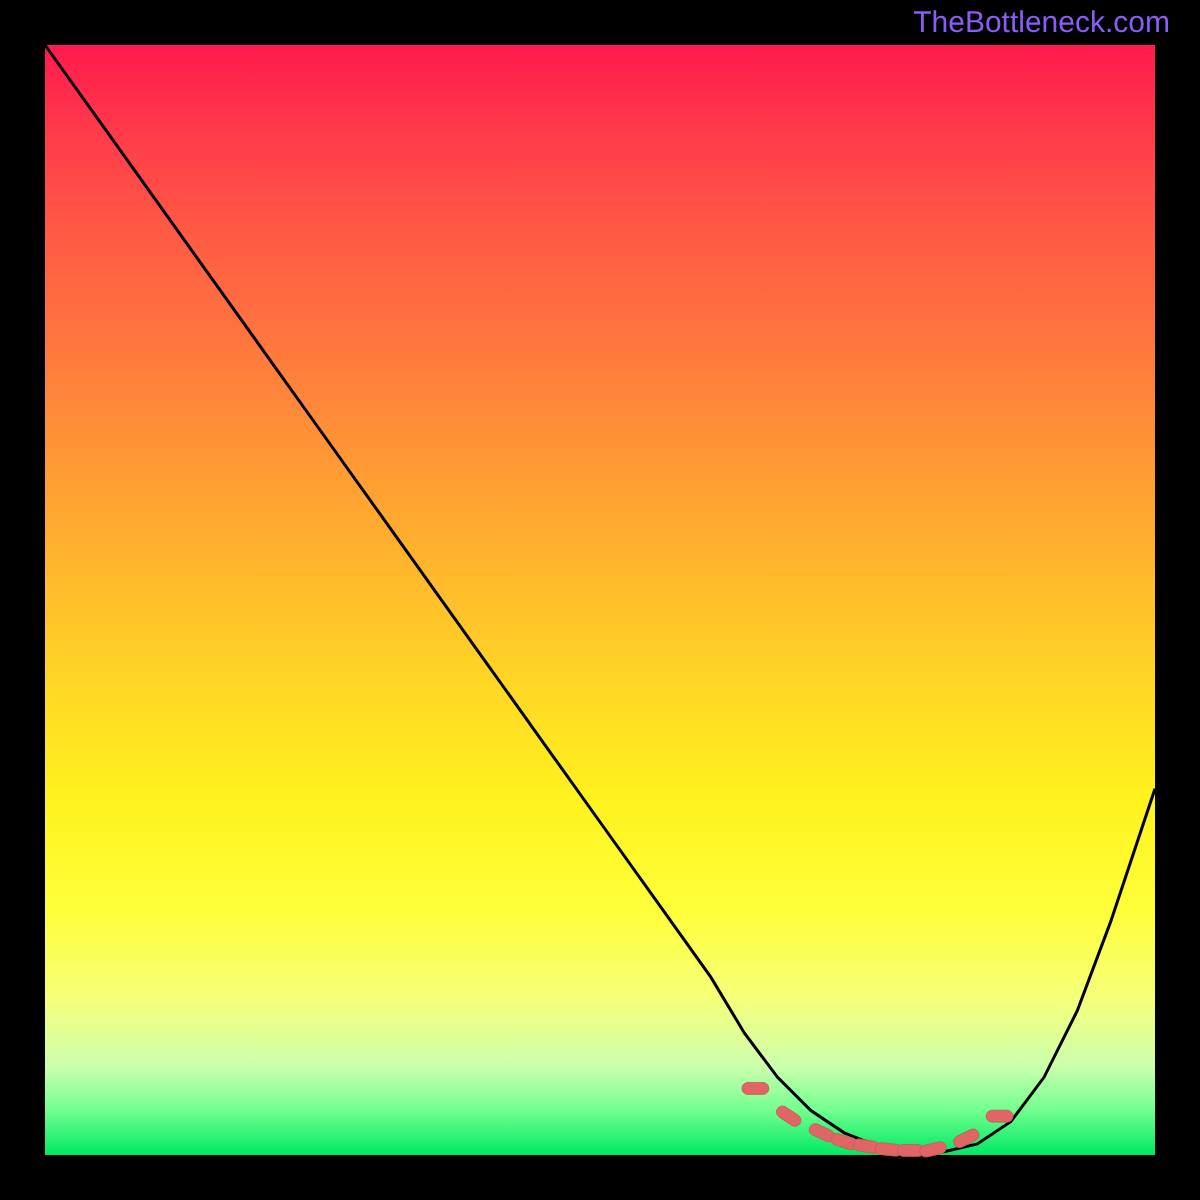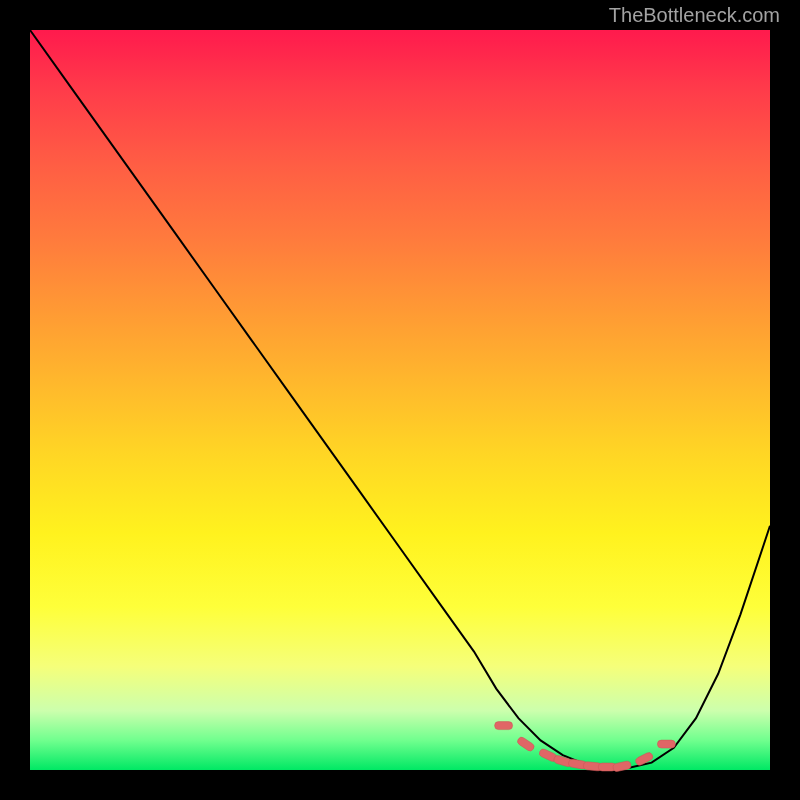--- a/index.html
+++ b/index.html
@@ -8,21 +8,21 @@
     width: 800px;
     height: 800px;
     background: #000;
     position: relative;
     font-family: Arial, sans-serif;
   }
   .watermark {
     position: absolute;
     top: 4px;
     right: 20px;
-    color: #a3a3a3;
+    color: #8b5cf6;
     font-size: 20px;
     font-weight: 500;
     z-index: 10;
   }
   .plot-area {
     position: absolute;
     left: 30px;
     top: 30px;
     width: 740px;
     height: 740px;

